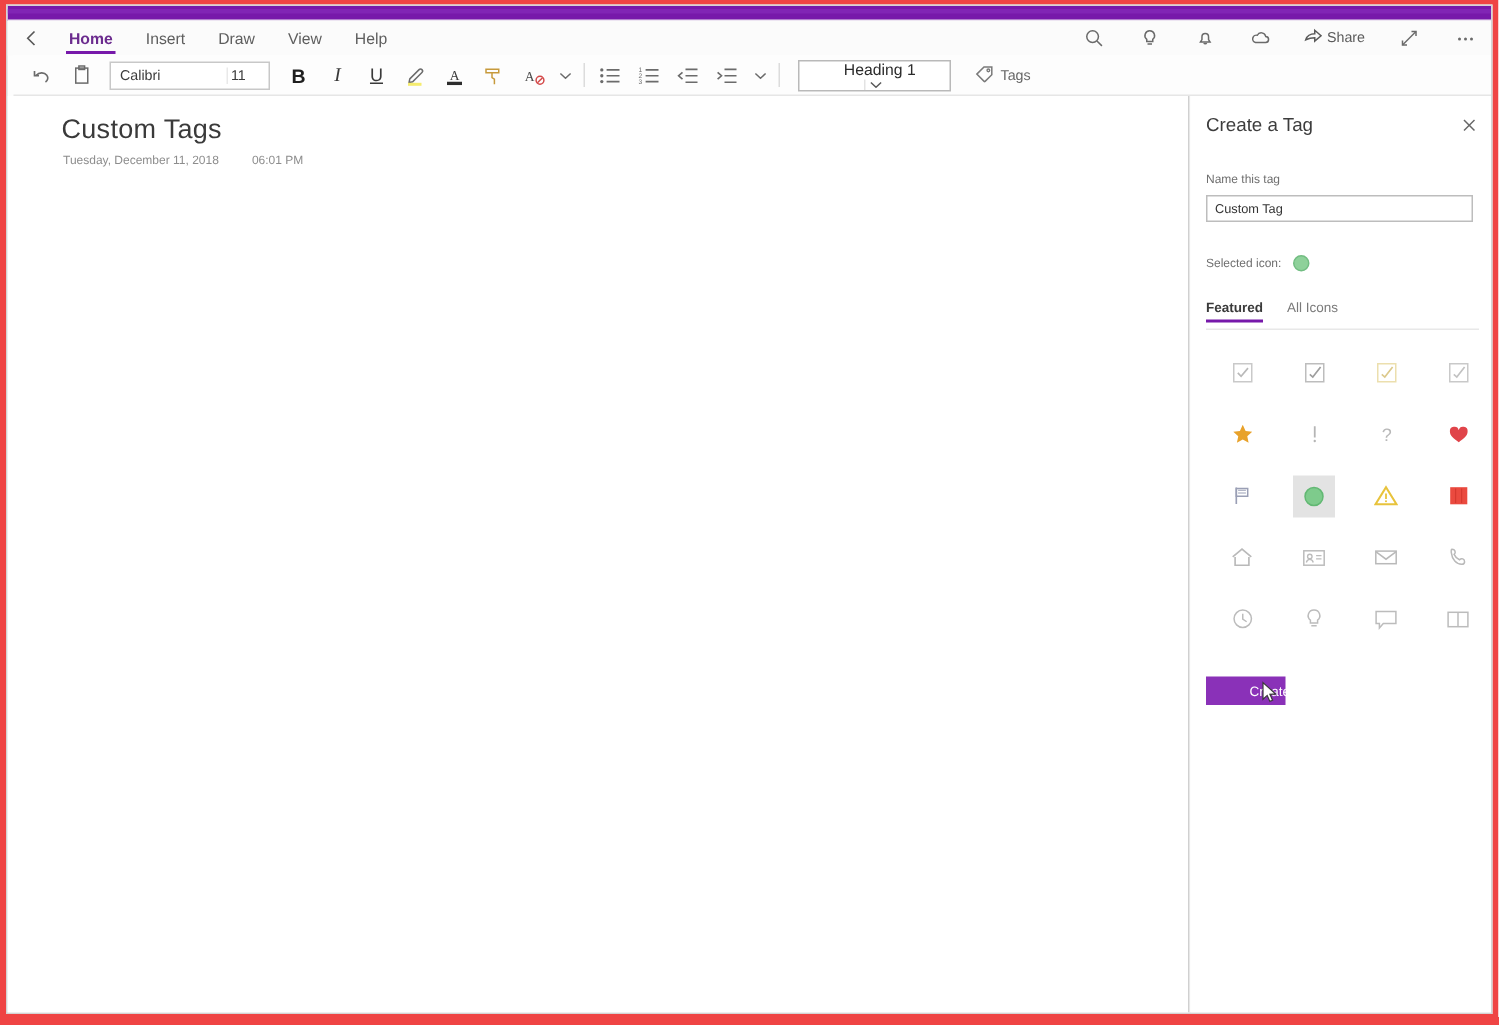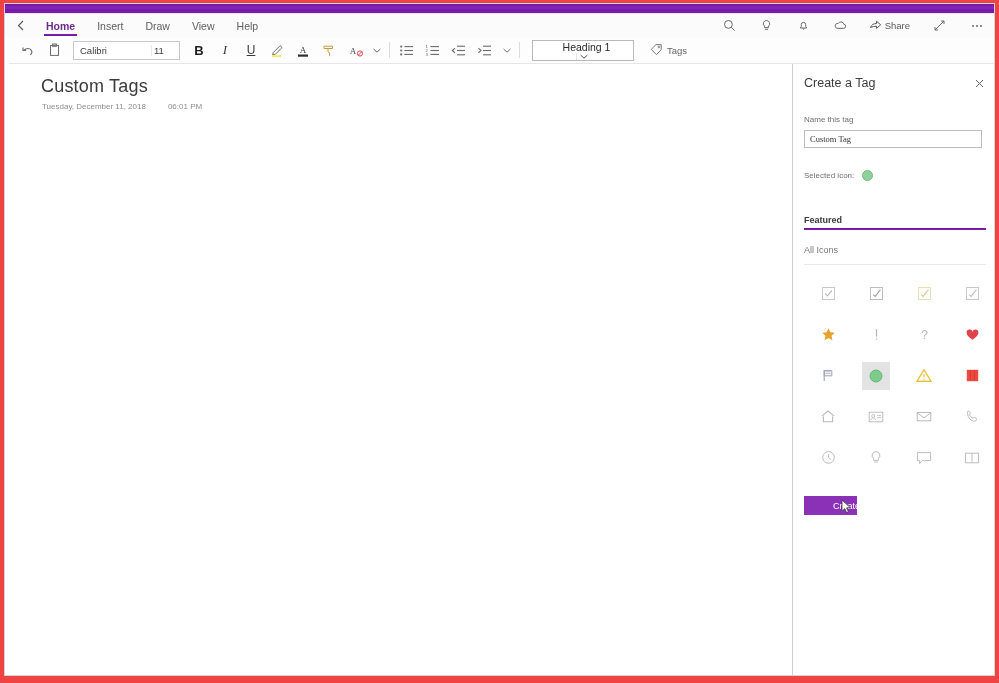--- a/index.html
+++ b/index.html
@@ -225,41 +225,40 @@
     color: #6f6f6f;
   }
   .name-input {
     margin-top: 6px;
     width: 178px; height: 18px;
     border: 1px solid #bdbdbd;
     background: #ffffff;
     font-size: 8.5px;
     color: #333333;
     padding: 0 5px;
-    font-family: Liberation Serif, serif;
+    font-family: Liberation Sans, sans-serif;
     outline: none;
   }
   .selected-row {
     margin-top: 22px;
     display: flex; align-items: center; gap: 8px;
   }
   .selected-lbl { font-size: 8px; color: #6f6f6f; }
   .dot-green {
     width: 11px; height: 11px;
     border-radius: 50%;
     background: #8ed19a;
     border: 1px solid #72bd82;
   }
   .pane-tabs {
-    margin-top: 34px;
+    margin-top: 19px;
     display: flex;
     gap: 16px;
     border-bottom: 1px solid #e8e8e8;
     padding-bottom: 5px;
-    flex-direction: column;
   }
   .pane-tab {
     position: relative;
     font-size: 9px;
     color: #7a7a7a;
     padding-bottom: 4px;
   }
   .pane-tab.active { color: #3a3a3a; font-weight: bold; }
   .pane-tab.active::after {
     content: "";

